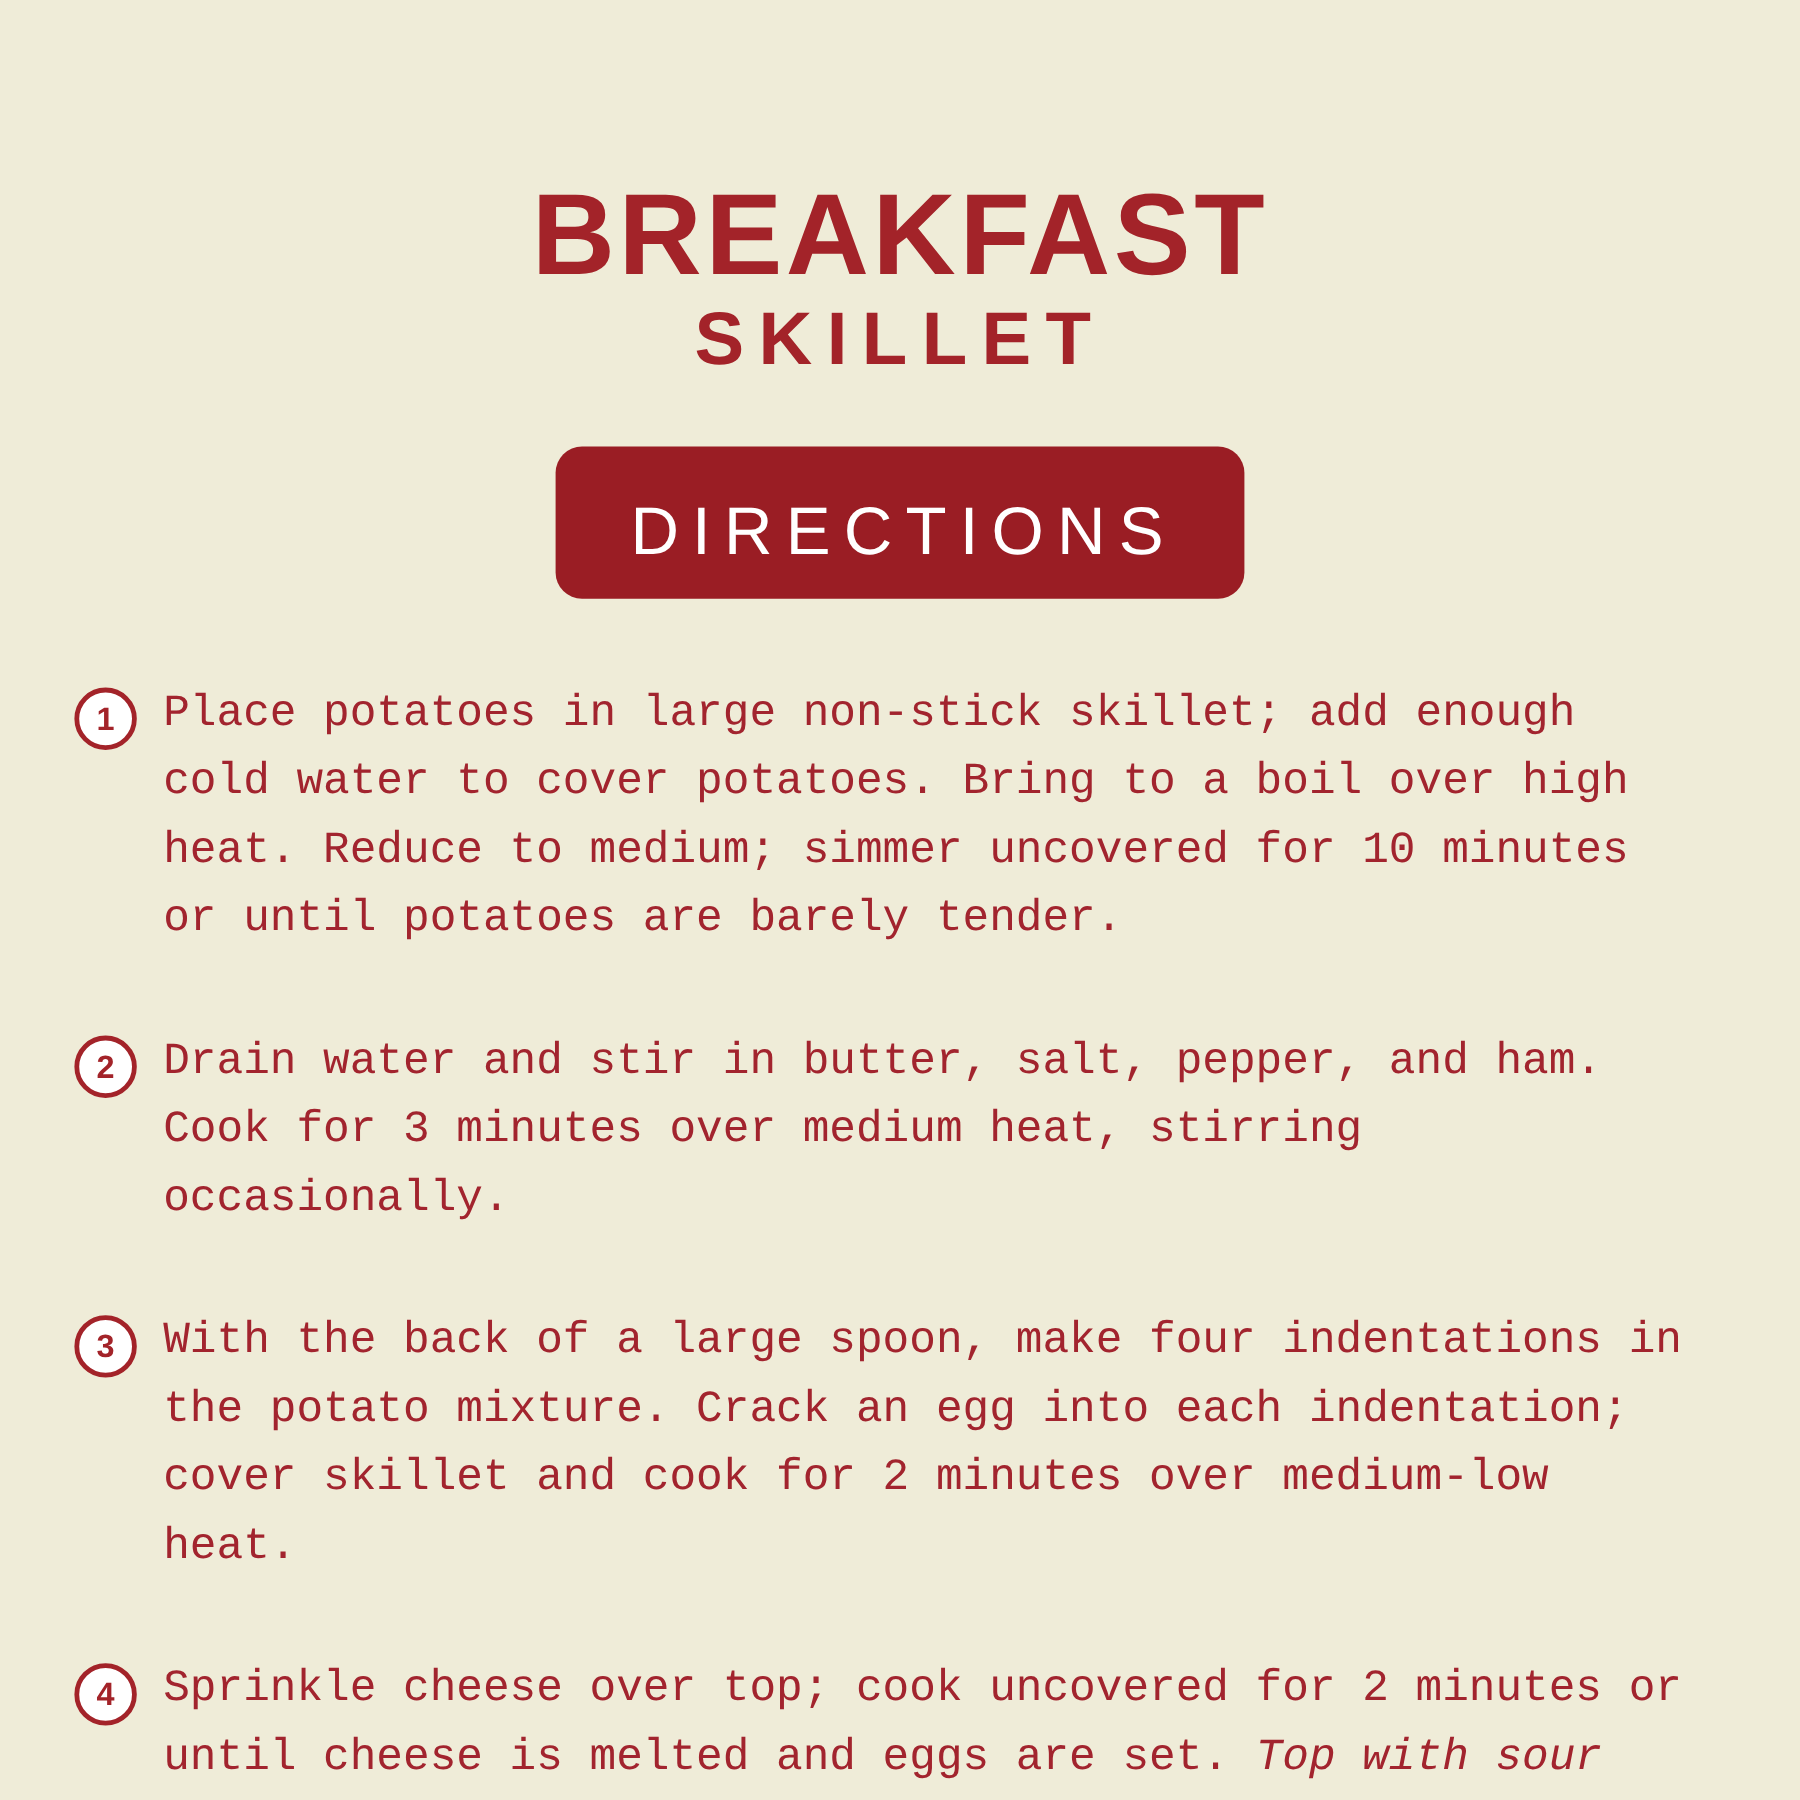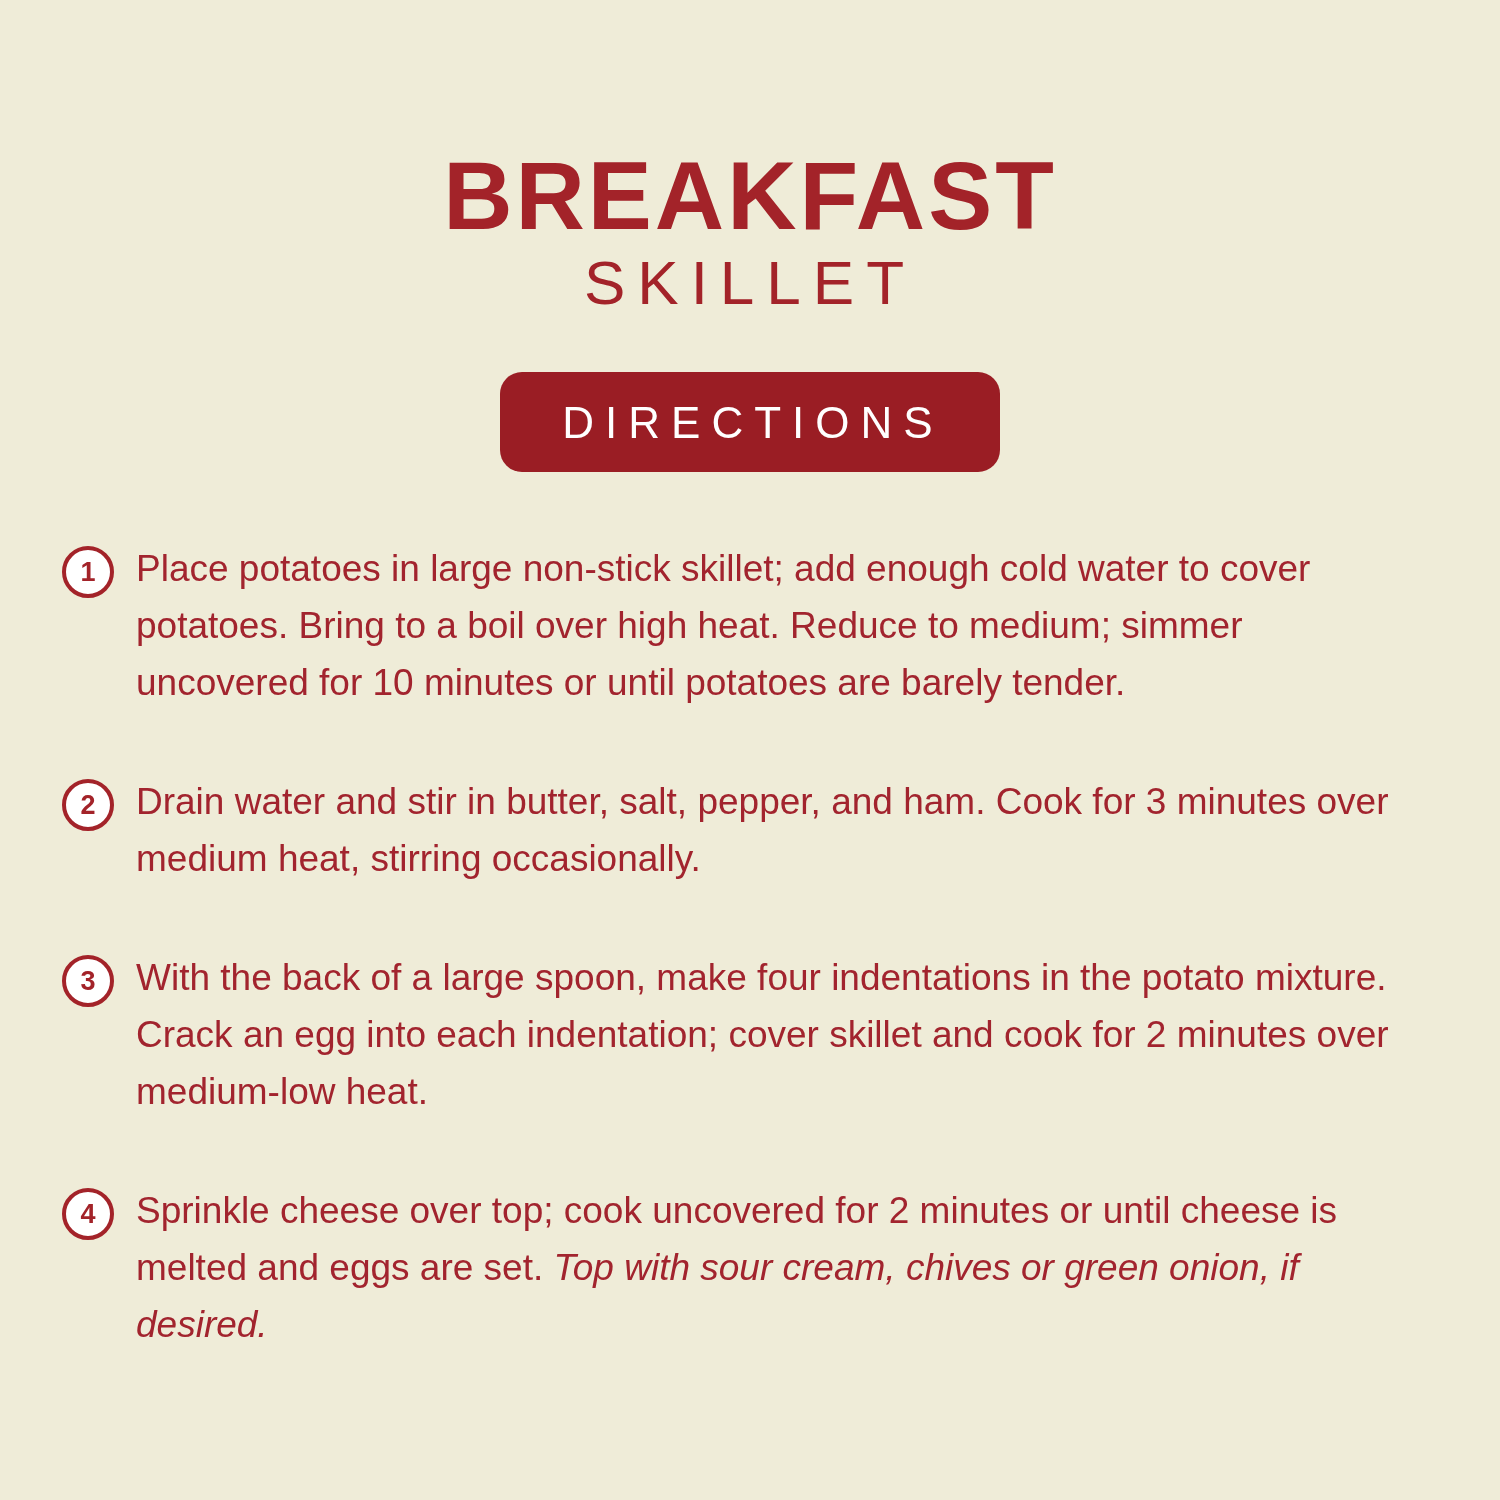--- a/index.html
+++ b/index.html
@@ -30,35 +30,35 @@
     color:var(--title-red);
     font-size:96px;
     font-weight:bold;
     letter-spacing:3px;
     line-height:1.0;
   }
   .subtitle{
     margin:8px 0 0 0;
     color:var(--title-red);
     font-size:62px;
-    font-weight:normal;
+    font-weight:bold;
     letter-spacing:12px;
     line-height:1.0;
   }
   .badge-wrap{
     text-align:center;
     margin-top:58px;
   }
   .badge{
     display:inline-block;
     background:var(--badge-red);
     color:#FFFFFF;
-    font-size:44px;
+    font-size:56px;
     letter-spacing:11px;
-    padding:26px 56px 24px 62px;
+    padding:38px 56px 24px 62px;
     border-radius:22px;
   }
   .steps{
     margin-top:68px;
     padding:0 68px 0 62px;
   }
   .step{
     display:flex;
     align-items:flex-start;
     margin-bottom:62px;
@@ -76,20 +76,21 @@
     align-items:center;
     justify-content:center;
     margin-top:6px;
   }
   .step-text{
     margin:0 16px 0 22px;
     color:var(--text-red);
     font-size:37px;
     line-height:57px;
     max-width:1290px;
+    font-family:Liberation Mono, monospace;
   }
   .step-text em{
     font-style:italic;
   }
 </style>
 </head>
 <body>
 
 <div class="card">
 

